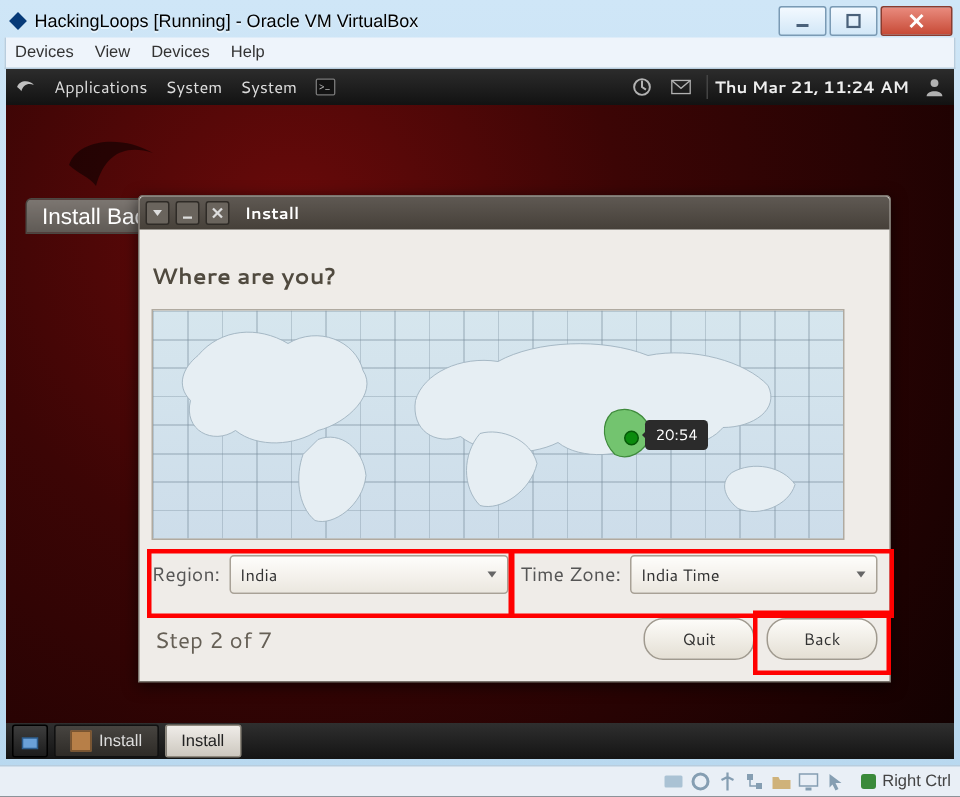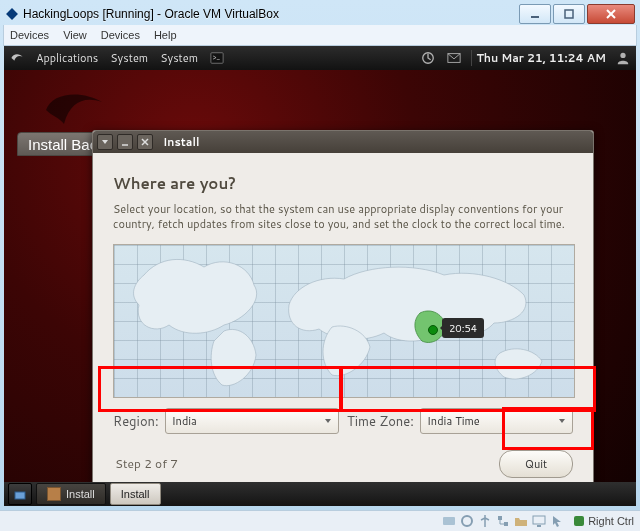--- a/index.html
+++ b/index.html
@@ -30,42 +30,42 @@
   .kali-logo{position:absolute;left:38px;top:16px;opacity:.6;}
   .kali-logo svg{width:64px;height:46px;}
   .install-back-btn{position:absolute;left:13px;top:62px;height:22px;padding:0 10px;border-radius:4px 4px 0 0;background:linear-gradient(#7c7671,#5f5a55);color:#fff;border:1px solid #4b4742;font-size:15px;display:flex;align-items:center;}
 
   
   .install-win{position:absolute;left:88px;top:60px;width:500px;background:#efece8;border:1px solid #7a746d;border-radius:3px 3px 0 0;box-shadow:0 2px 10px rgba(0,0,0,.6);font-family:Cantarell,"DejaVu Sans",sans-serif;}
   .iwin-title{height:22px;background:linear-gradient(#5f5953,#464039);color:#fff;display:flex;align-items:center;border-radius:3px 3px 0 0;}
   .iwin-ctl{width:14px;height:14px;margin-left:4px;display:inline-flex;align-items:center;justify-content:center;background:#6a645d;border-radius:2px;border:1px solid #2f2b27;color:#ddd;}
   .iwin-ctl svg{width:8px;height:8px;}
   .iwin-caption{margin-left:10px;font-weight:bold;font-size:11px;}
-  .iwin-body{padding:14px 20px 14px;}
+  .iwin-body{padding:14px 8px 14px;}
   .iwin-h{font-size:15px;font-weight:bold;color:#504a3f;margin:6px 0 8px;}
   .iwin-desc{font-size:11px;color:#5a5548;line-height:1.35;}
 
   .map{position:relative;width:460px;height:152px;margin:12px 0 10px;border:1px solid #b0aaa0;background:linear-gradient(#d6e6ee 0%,#cdddea 100%);overflow:hidden;}
   .map .grid{position:absolute;inset:0;background:
     repeating-linear-gradient(to right, rgba(120,140,155,.35) 0 1px, transparent 1px 23px),
     repeating-linear-gradient(to bottom, rgba(120,140,155,.35) 0 1px, transparent 1px 19px);}
   .map svg.world{position:absolute;left:0;top:0;width:460px;height:152px;}
   .map .marker{position:absolute;left:314px;top:80px;width:8px;height:8px;border-radius:50%;background:#0b8b0e;border:1px solid #055a07;}
   .map .time-bubble{position:absolute;left:328px;top:73px;background:#2b2b2b;color:#fff;font-size:10px;padding:3px 7px;border-radius:3px;}
   .map .time-bubble::before{content:"";position:absolute;left:-6px;top:6px;border:4px solid transparent;border-right-color:#2b2b2b;}
 
   .row-fields{display:flex;gap:8px;margin-top:4px;}
   .field{flex:1;display:flex;align-items:center;}
   .field label{font-size:13px;color:#555;margin-right:6px;}
   .combo{flex:1;height:24px;border:1px solid #a8a196;background:linear-gradient(#fefdfb,#ebe7df);border-radius:3px;display:flex;align-items:center;padding:0 6px;font-size:11px;color:#333;position:relative;}
   .combo .caret{position:absolute;right:6px;top:50%;transform:translateY(-50%);}
   .combo .caret svg{width:8px;height:8px;}
 
   .iwin-actions{display:flex;align-items:center;margin-top:16px;}
-  .step{font-size:12px;color:#655f55;margin-left:2px;}
+  .step{font-size:15px;color:#655f55;margin-left:2px;}
   .btn{min-width:72px;height:26px;margin-left:8px;border:1px solid #a09a8f;border-radius:13px;background:linear-gradient(#fdfcf9,#e4dfd4);font-size:11px;color:#333;display:inline-flex;align-items:center;justify-content:center;}
 
   .hl{position:absolute;border:3px solid #ff0000;pointer-events:none;}
 
   
   .gnome-bottom{position:absolute;left:0;right:0;bottom:0;height:24px;background:linear-gradient(#2f2f2f,#141414);display:flex;align-items:center;}
   .task{height:20px;margin-left:4px;padding:0 10px;display:flex;align-items:center;border-radius:2px;font-size:11px;color:#222;background:linear-gradient(#efece8,#cdc8bf);border:1px solid #8f897e;}
   .task.dark{background:linear-gradient(#474440,#2e2b27);color:#ddd;border:1px solid #111;}
   .task .ticon{width:12px;height:12px;margin-right:5px;background:#b77f48;border:1px solid #7a5530;}
   .gnome-bottom .show-desktop{width:22px;height:20px;margin-left:4px;background:linear-gradient(#3d3d3d,#1c1c1c);border:1px solid #000;border-radius:2px;display:flex;align-items:center;justify-content:center;}
@@ -177,21 +177,20 @@
           <span class="iwin-ctl">
               <svg viewBox="0 0 8 8">
                 <line x1="1" y1="1" x2="7" y2="7" stroke="#ddd" stroke-width="1.5"></line>
                 <line x1="7" y1="1" x2="1" y2="7" stroke="#ddd" stroke-width="1.5"></line>
               </svg>
             </span>
           <span class="iwin-caption">Install</span>
         </div>
         <div class="iwin-body">
           <div class="iwin-h">Where are you?</div>
-          <div class="iwin-desc">Select your location, so that the system can use appropriate display conventions for your country, fetch updates from sites close to you, and set the clock to the correct local time.</div>
 
           <div class="map">
             <div class="grid"></div>
             <svg class="world" viewBox="0 0 460 152">
               <g fill="#e6eef3" stroke="#9fb2bf" stroke-width="0.6">
                 <path d="M30 30 C45 12,70 10,90 22 C110 10,135 20,140 40 C150 55,130 75,110 80 C95 90,70 92,55 80 C40 90,20 80,25 60 C15 50,20 38,30 30 Z"></path>
                 <path d="M110 86 C125 80,140 92,142 110 C140 130,120 144,108 140 C96 130,95 110,100 96 Z"></path>
                 <path d="M175 60 C180 42,205 30,230 34 C255 20,300 18,330 30 C360 24,395 34,410 50 C418 66,400 78,380 78 C370 90,345 96,330 86 C315 98,285 100,270 88 C250 98,220 96,205 84 C188 90,172 80,175 60 Z"></path>
                 <path d="M218 82 C232 78,252 86,256 102 C252 120,232 134,218 130 C206 118,206 96,218 82 Z"></path>
                 <path d="M386 108 C400 100,420 104,428 116 C424 130,404 138,390 132 C380 124,378 114,386 108 Z"></path>
@@ -220,20 +219,21 @@
                       <path d="M1 2 L4 6 L7 2 Z" fill="#666"></path>
                     </svg></span>
               </div>
             </div>
           </div>
 
           <div class="iwin-actions">
             <span class="step">Step 2 of 7</span>
             <span style="flex:1"></span>
             <div class="btn">Quit</div>
+            <div class="btn">Back</div>
           </div>
         </div>
       </div>
 
       <div class="hl" style="left:94px;top:296px;width:238px;height:40px;"></div>
       <div class="hl" style="left:336px;top:296px;width:250px;height:40px;"></div>
       <div class="hl" style="left:498px;top:337px;width:86px;height:37px;"></div>
     </div>
 
     <div class="gnome-bottom">

